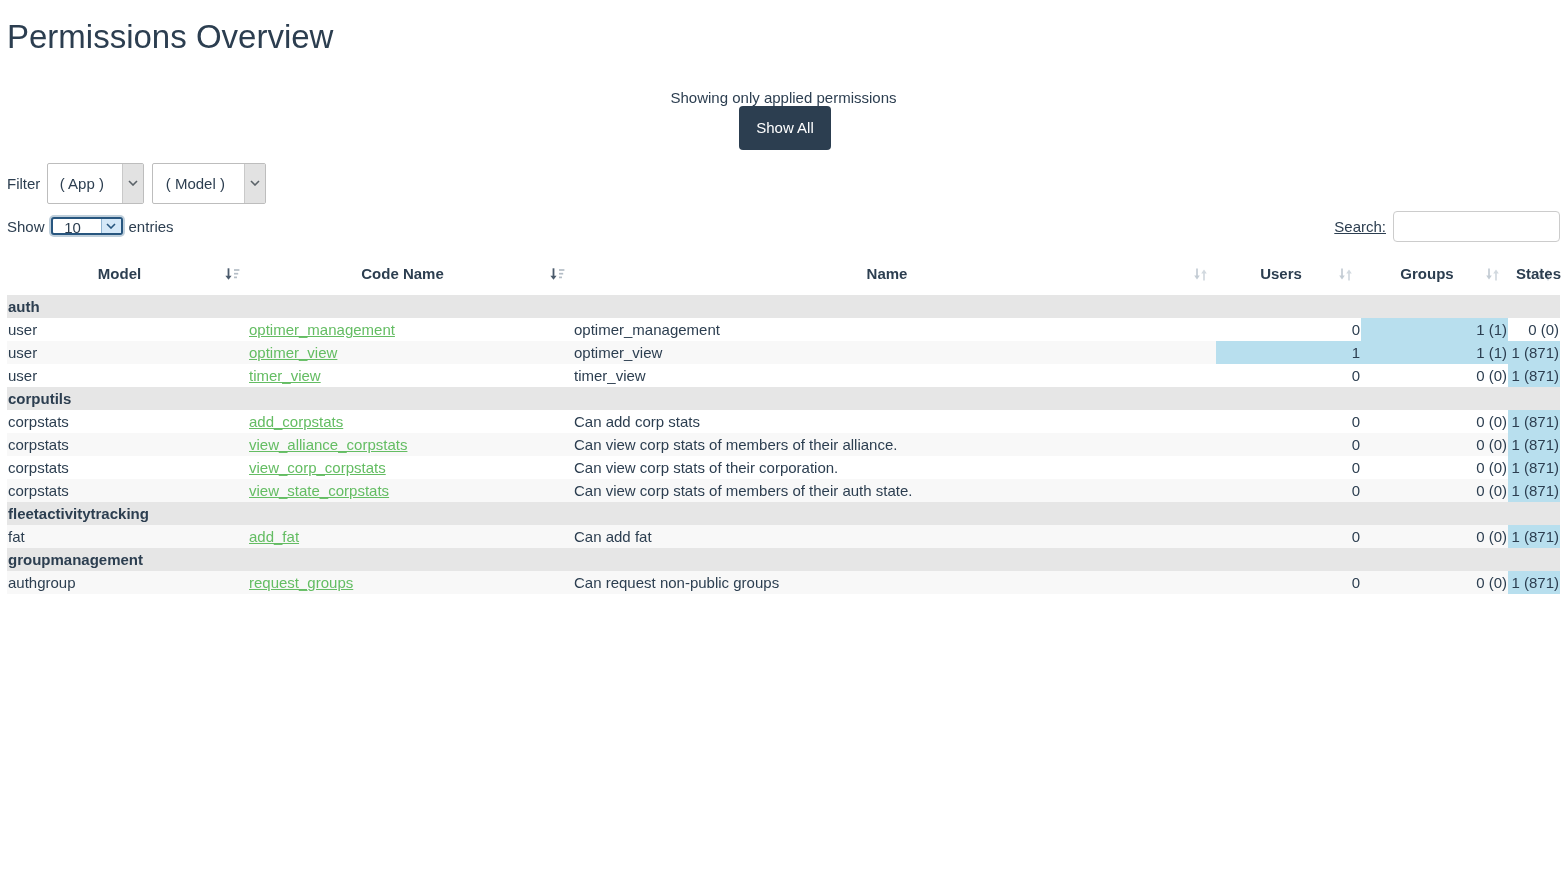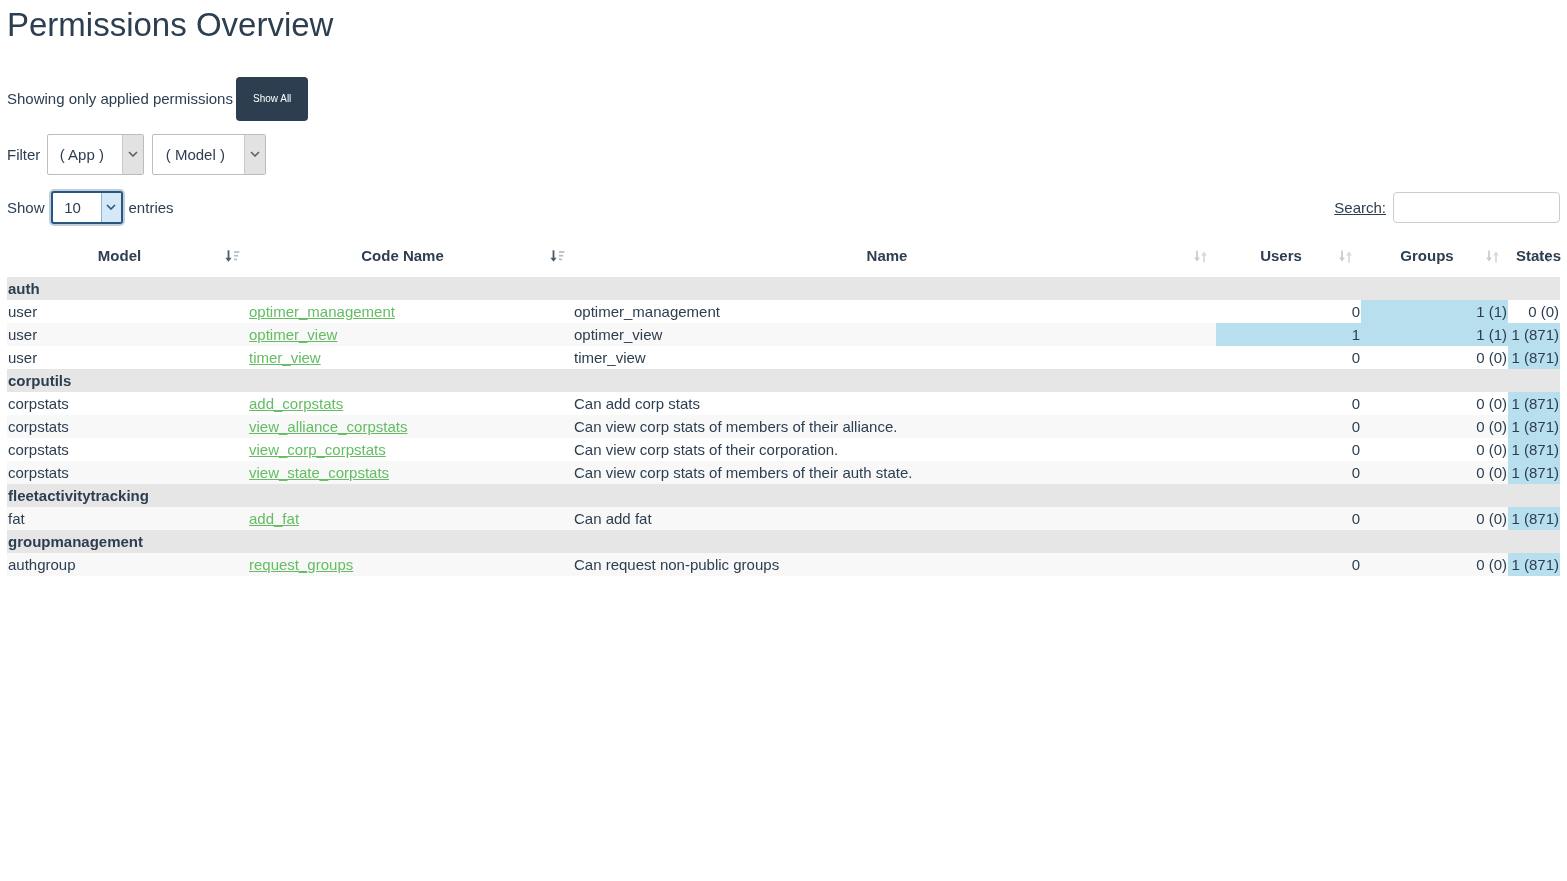--- a/index.html
+++ b/index.html
@@ -6,39 +6,39 @@
   body {
     font-family: "Liberation Sans", "DejaVu Sans", sans-serif;
     font-size: 15px;
     color: var(--dark-navy, #2c3e50);
     width: 1567px;
   }
   .page { padding: 0 7px; }
 
   
   h1.page-title {
-    margin: 0; padding-top: 7px;
+    margin: 0; padding-top: 19px;
     font-size: 33px; font-weight: 400; line-height: 1.12;
     color: var(--dark-navy);
   }
 
   
-  .toolbar { margin-top: 33px; display: flex; align-items: center; }
+  .toolbar { margin-top: 33px; display: flex; align-items: center; flex-direction: column; }
   .btn-dark {
     margin-left: 3px;
     background: var(--dark-navy); color: #fff;
     border: none; border-radius: 4px;
-    padding: 13px 17px; font-size: 10px; line-height: 18px;
+    padding: 13px 17px; font-size: 15px; line-height: 18px;
     font-family: inherit; cursor: pointer;
   }
 
   
   .filter-row { margin-top: 13px; display: flex; align-items: center; }
   .filter-row .lbl { margin-right: 7px; }
-  .controls-row { margin-top: 16px; display: flex; align-items: center; justify-content: space-between; }
+  .controls-row { margin-top: 7px; display: flex; align-items: center; justify-content: space-between; }
   .length-ctrl { display: flex; align-items: center; }
   .length-ctrl .lbl { margin-right: 6px; }
   .length-ctrl .lbl-after { margin-left: 6px; }
 
   .sel { position: relative; display: inline-block; background: #fff;
          border: 1px solid #bdbdbd; border-radius: 2px; box-sizing: border-box; }
   .sel select {
     appearance: none; -webkit-appearance: none; -moz-appearance: none;
     width: 100%; height: 100%; border: 0; background: transparent;
     font: inherit; color: inherit; box-sizing: border-box;
@@ -46,21 +46,21 @@
   }
   .sel .arrow {
     position: absolute; top: 0; bottom: 0; right: 0; width: 20px;
     background: #e2e2e2; border-left: 1px solid #c9c9c9;
     display: flex; align-items: center; justify-content: center;
     color: #5a6268; pointer-events: none;
   }
   .app-sel   { width: 97px;  height: 41px; margin-right: 8px; }
   .model-sel { width: 114px; height: 41px; }
   .len-sel {
-    width: 72px; height: 33px;
+    width: 72px; height: 18px;
     border: 2px solid #28567f; border-radius: 3px;
     box-shadow: 0 0 0 2px #bfcfdb;
   }
   .len-sel .arrow { width: 19px; background: #d5e8f8; border-left: 1px solid #8fb4d2; color: #28567f; }
 
   .search-ctrl { display: flex; align-items: center; }
   .search-ctrl .lbl { margin-right: 7px; text-decoration: underline; }
   .search-input {
     width: 167px; height: 31px; box-sizing: border-box;
     border: 1px solid #cccccc; border-radius: 4px;

